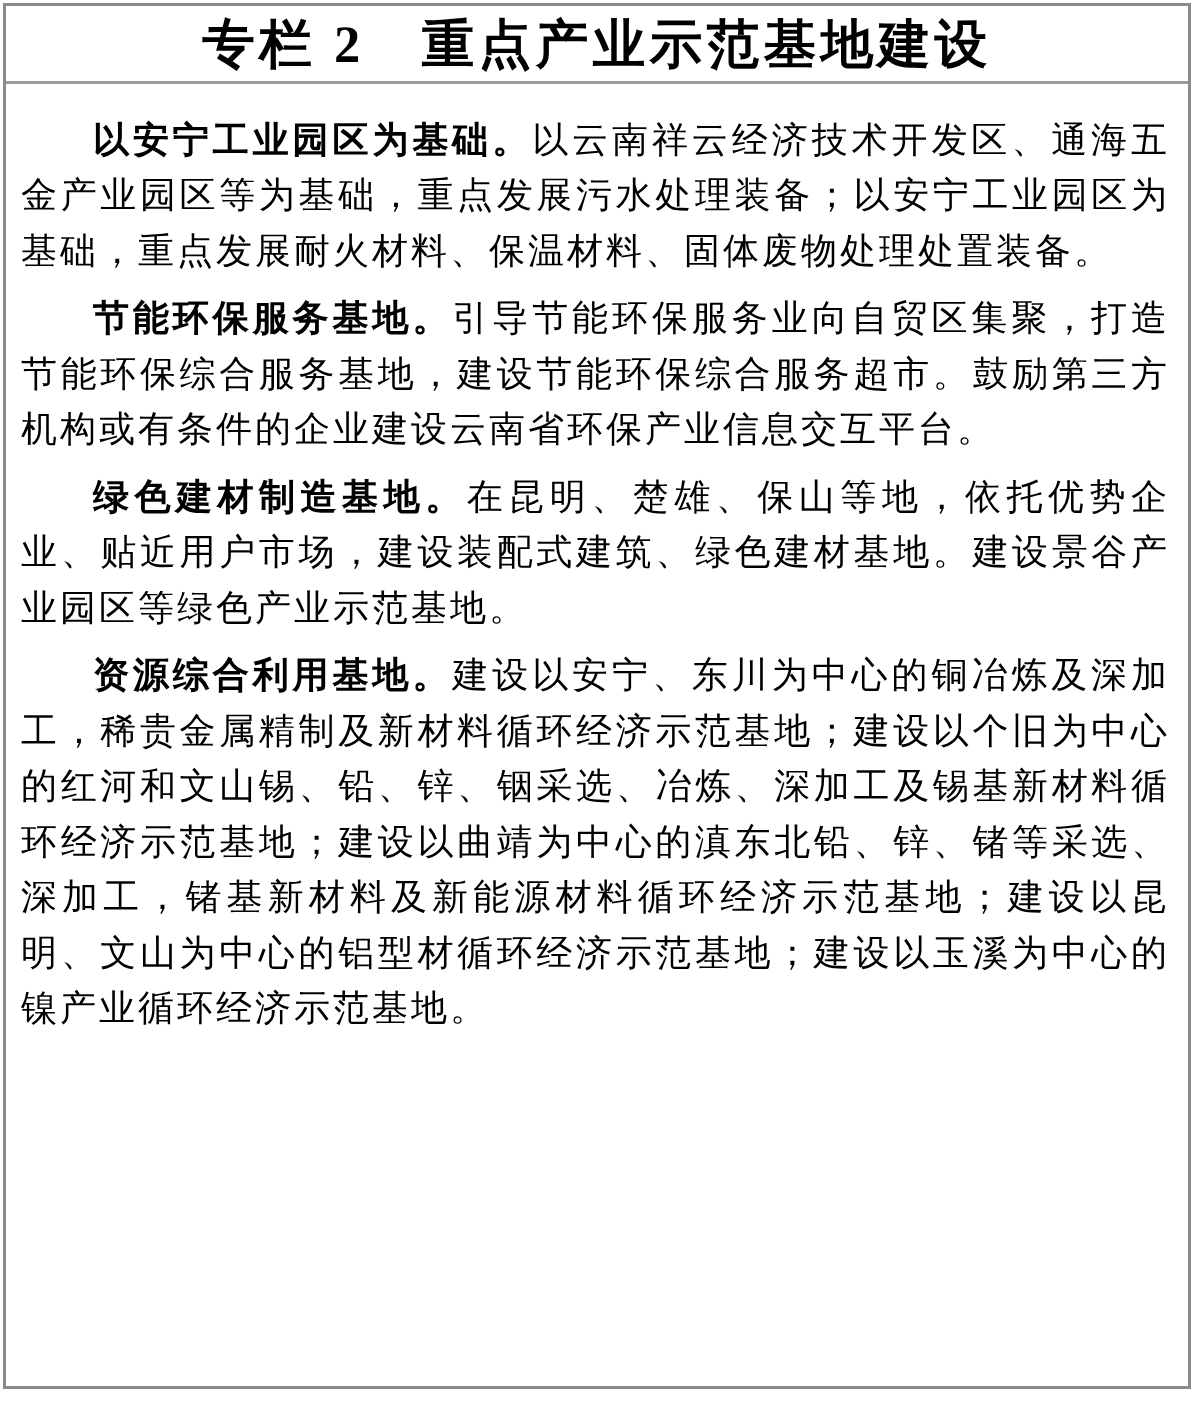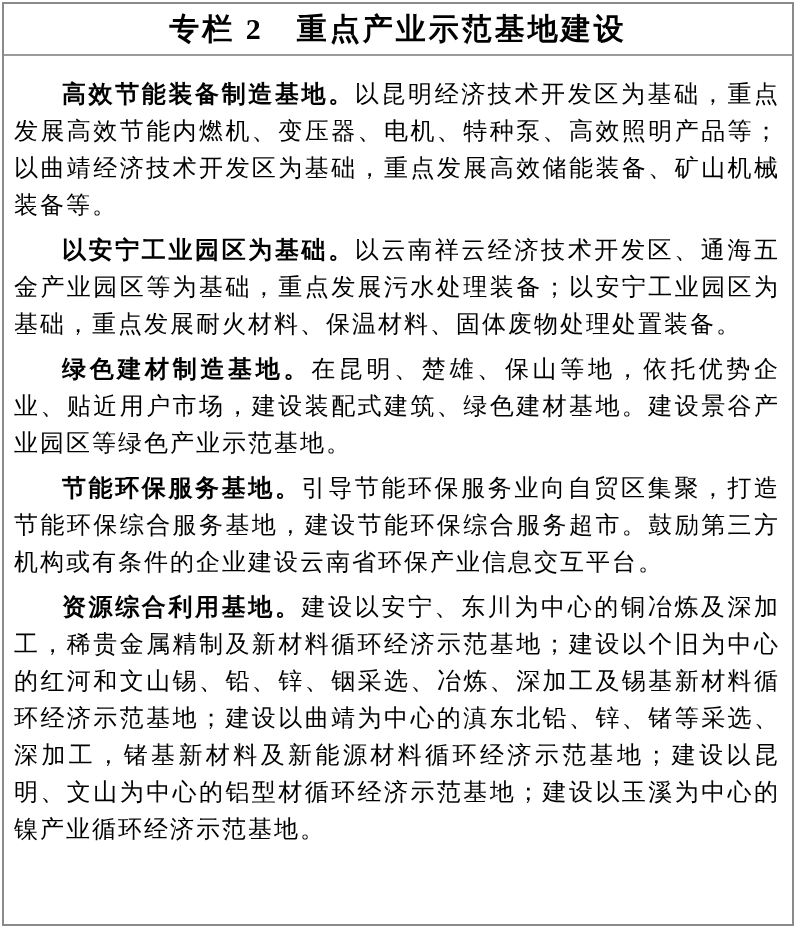--- a/index.html
+++ b/index.html
@@ -24,21 +24,21 @@
     box-sizing: border-box;
     background: #ffffff;
   }
   .panel-title {
     height: 50px;
     display: flex;
     align-items: center;
     justify-content: center;
     border-bottom: 2px solid #9b9b9b;
     font-weight: bold;
-    font-size: 30px;
+    font-size: 35px;
     letter-spacing: 3px;
     white-space: pre;
   }
   .panel-body {
     padding: 20px 12px 0 10px;
   }
   p.para {
     margin: 0 0 8px 0;
     font-size: 24px;
     line-height: 37px;
@@ -53,19 +53,18 @@
   .lead {
     font-weight: bold;
   }
 </style>
 </head>
 <body>
 
 <div class="panel">
   <div class="panel-title">专栏 2　重点产业示范基地建设</div>
   <div class="panel-body">
-    <p class="para"><span class="lead">高效节能装备制造基地。</span><span>以昆明经济技术开发区为基础，重点发展高效节能内燃机、变压器、电机、特种泵、高效照明产品等；以曲靖经济技术开发区为基础，重点发展高效储能装备、矿山机械装备等。</span></p>
     <p class="para"><span class="lead">以安宁工业园区为基础。</span><span>以云南祥云经济技术开发区、通海五金产业园区等为基础，重点发展污水处理装备；以安宁工业园区为基础，重点发展耐火材料、保温材料、固体废物处理处置装备。</span></p>
+    <p class="para"><span class="lead">节能环保服务基地。</span><span>引导节能环保服务业向自贸区集聚，打造节能环保综合服务基地，建设节能环保综合服务超市。鼓励第三方机构或有条件的企业建设云南省环保产业信息交互平台。</span></p>
     <p class="para"><span class="lead">绿色建材制造基地。</span><span>在昆明、楚雄、保山等地，依托优势企业、贴近用户市场，建设装配式建筑、绿色建材基地。建设景谷产业园区等绿色产业示范基地。</span></p>
-    <p class="para"><span class="lead">节能环保服务基地。</span><span>引导节能环保服务业向自贸区集聚，打造节能环保综合服务基地，建设节能环保综合服务超市。鼓励第三方机构或有条件的企业建设云南省环保产业信息交互平台。</span></p>
     <p class="para"><span class="lead">资源综合利用基地。</span><span>建设以安宁、东川为中心的铜冶炼及深加工，稀贵金属精制及新材料循环经济示范基地；建设以个旧为中心的红河和文山锡、铅、锌、铟采选、冶炼、深加工及锡基新材料循环经济示范基地；建设以曲靖为中心的滇东北铅、锌、锗等采选、深加工，锗基新材料及新能源材料循环经济示范基地；建设以昆明、文山为中心的铝型材循环经济示范基地；建设以玉溪为中心的镍产业循环经济示范基地。</span></p>
   </div>
 </div>
 
 </body></html>

